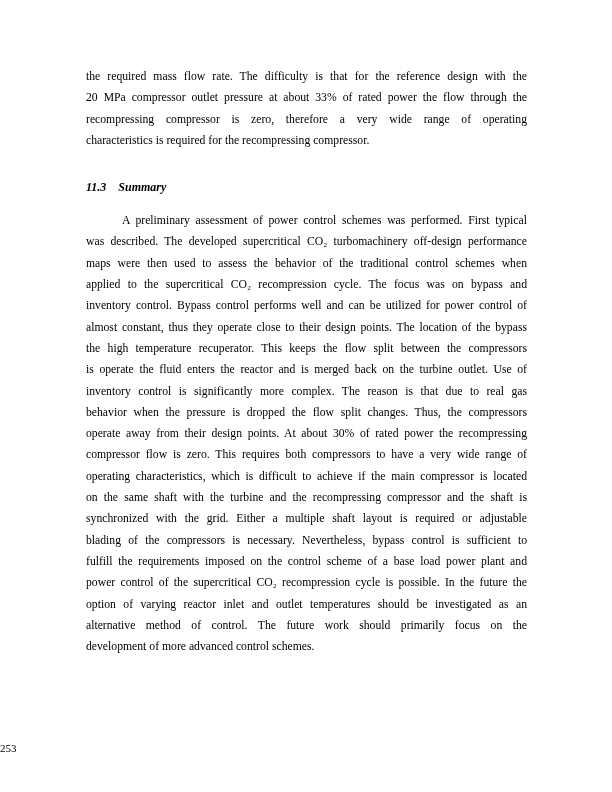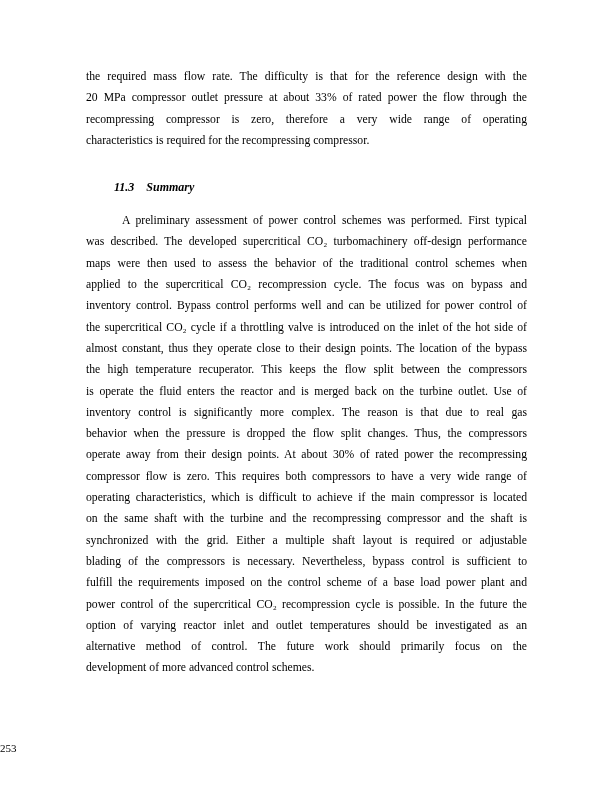--- a/index.html
+++ b/index.html
@@ -40,21 +40,20 @@
   .heading {
     margin: 26px 0 12px 0;
     font-size: 12px;
     font-weight: bold;
     font-style: italic;
     line-height: 21px;
   }
   .heading .sec-num {
     display: inline-block;
     margin-right: 9px;
-    margin-left: 28px;
   }
   .page-number {
     position: absolute;
     left: 0;
     top: 741px;
     width: 100%;
     text-align: left;
     font-size: 11px;
     line-height: 14px;
   }
@@ -76,21 +75,20 @@
       <span class="sec-num">11.3</span>
       <span class="sec-title">Summary</span>
     </h2>
 
     <div class="paragraph indented">
         <div class="line first">A preliminary assessment of power control schemes was performed.  First typical</div>
         <div class="line">was described.  The developed supercritical CO₂ turbomachinery off-design performance</div>
         <div class="line">maps were then used to assess the behavior of the traditional control schemes when</div>
         <div class="line">applied to the supercritical CO₂ recompression cycle.  The focus was on bypass and</div>
         <div class="line">inventory control.  Bypass control performs well and can be utilized for power control of</div>
-        <div class="line">the supercritical CO₂ cycle if a throttling valve is introduced on the inlet of the hot side of</div>
         <div class="line">almost constant, thus they operate close to their design points.  The location of the bypass</div>
         <div class="line">the high temperature recuperator.  This keeps the flow split between the compressors</div>
         <div class="line">is operate the fluid enters the reactor and is merged back on the turbine outlet.  Use of</div>
         <div class="line">inventory control is significantly more complex.  The reason is that due to real gas</div>
         <div class="line">behavior when the pressure is dropped the flow split changes.  Thus, the compressors</div>
         <div class="line">operate away from their design points.  At about 30% of rated power the recompressing</div>
         <div class="line">compressor flow is zero.  This requires both compressors to have a very wide range of</div>
         <div class="line">operating characteristics, which is difficult to achieve if the main compressor is located</div>
         <div class="line">on the same shaft with the turbine and the recompressing compressor and the shaft is</div>
         <div class="line">synchronized with the grid.  Either a multiple shaft layout is required or adjustable</div>

